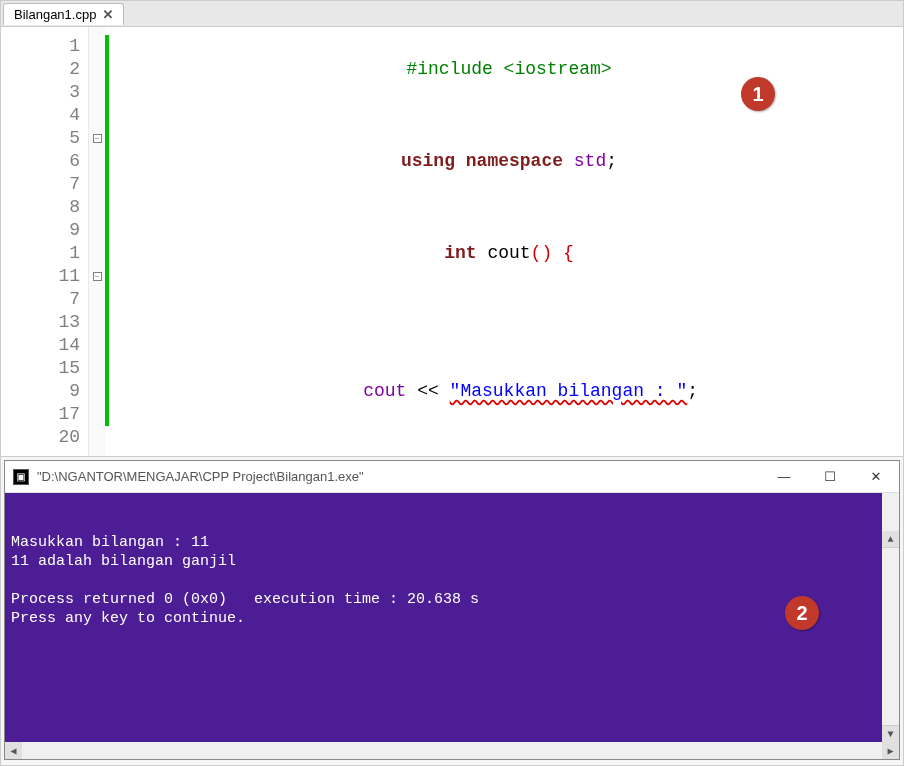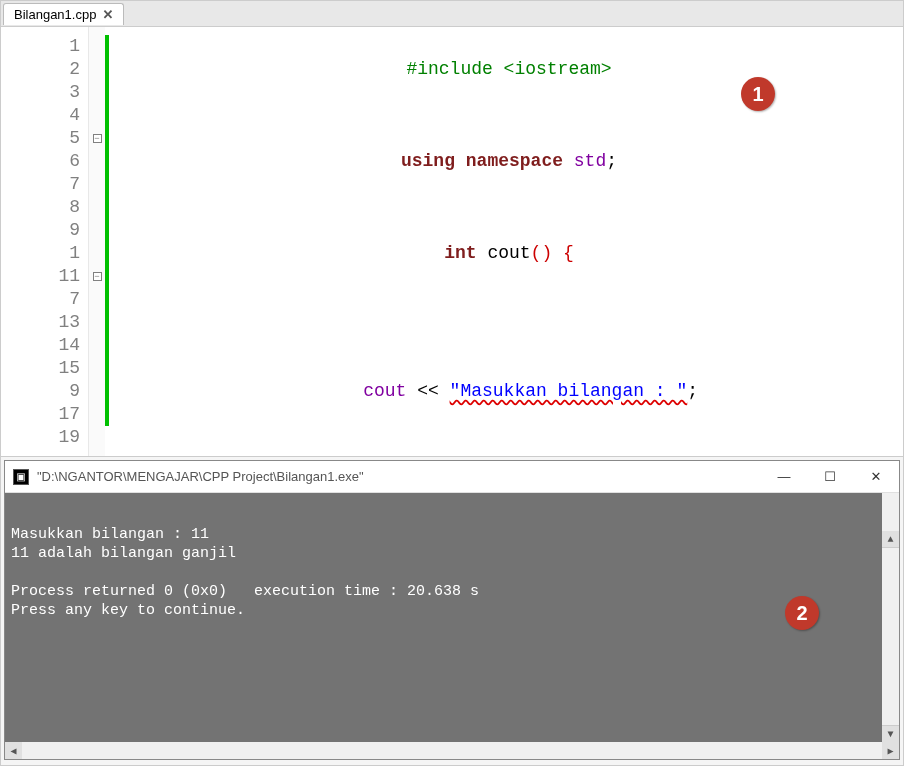--- a/index.html
+++ b/index.html
@@ -167,26 +167,26 @@
     height: 32px;
     display:flex;
     align-items:center;
     justify-content:center;
     font-family:"Segoe UI",sans-serif;
     color:#333;
     font-size:13px;
   }
   .console-body {
     flex:1;
-    background:#737373;
+    background:#4c1d95;
     color:#fff;
     font-family: Consolas, "Courier New", monospace;
     font-size: 15px;
     line-height: 19px;
-    padding: 13px 6px;
+    padding: 21px 6px;
     white-space: pre;
     position:relative;
   }
   .console-body .scroll-v {
     position:absolute;
     right:0; top:0;
     width:17px; height:100%;
     background:#f0f0f0;
   }
   .console-body .scroll-v .arrow {
@@ -231,21 +231,21 @@
       <div>8</div>
       <div>9</div>
       <div>1</div>
       <div>11</div>
       <div>7</div>
       <div>13</div>
       <div>14</div>
       <div>15</div>
       <div>9</div>
       <div>17</div>
-      <div>19</div>
+      <div>20</div>
     </div>
     <div class="foldcol">
       <div></div>
         <div></div>
         <div></div>
         <div></div>
       <div><span class="box">−</span></div>
       <div></div>
         <div></div>
         <div></div>

